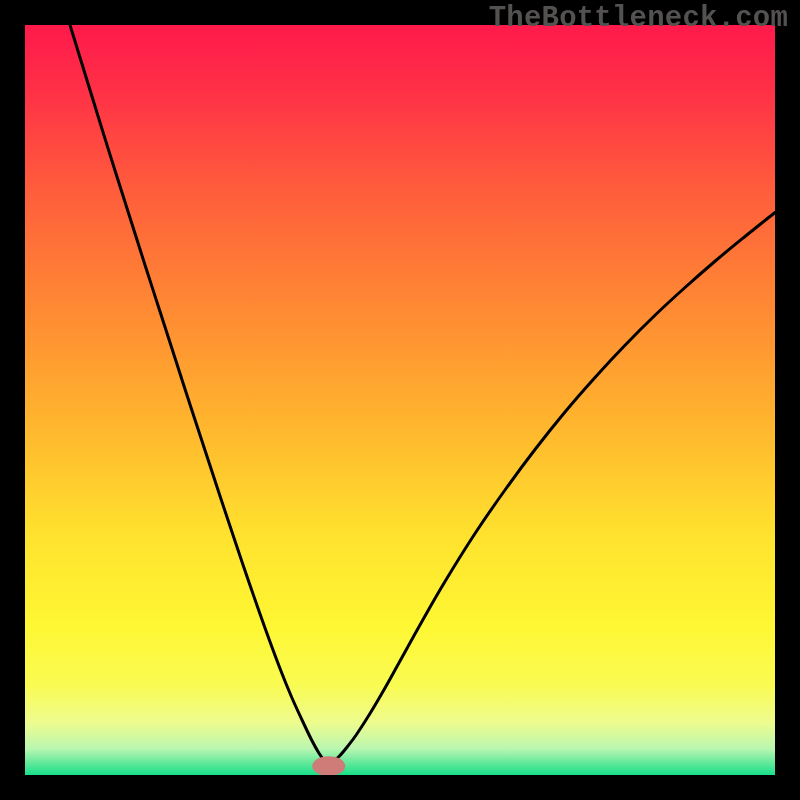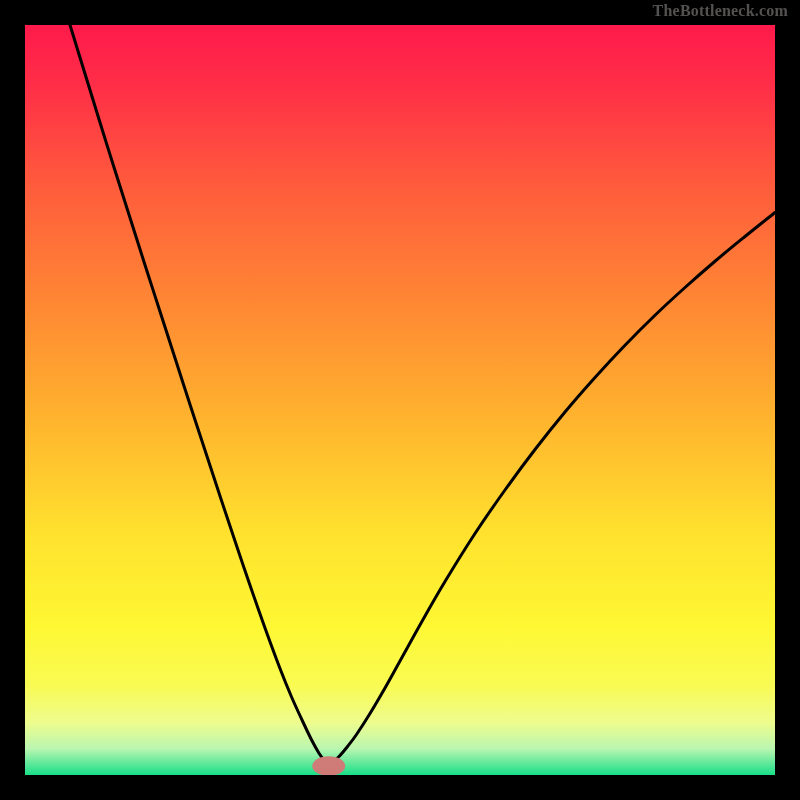--- a/index.html
+++ b/index.html
@@ -20,22 +20,22 @@
     position: absolute;
     left: 25px;
     top: 25px;
     width: 750px;
     height: 750px;
   }
   .watermark {
     position: absolute;
     top: 2px;
     right: 12px;
-    font-family: Liberation Serif, serif;
-    font-size: 16px;
+    font-family: Liberation Mono, monospace;
+    font-size: 29px;
     font-weight: 600;
     color: #545251;
     letter-spacing: 0.2px;
     z-index: 10;
   }
   svg {
     display: block;
   }
 </style>
 </head>

